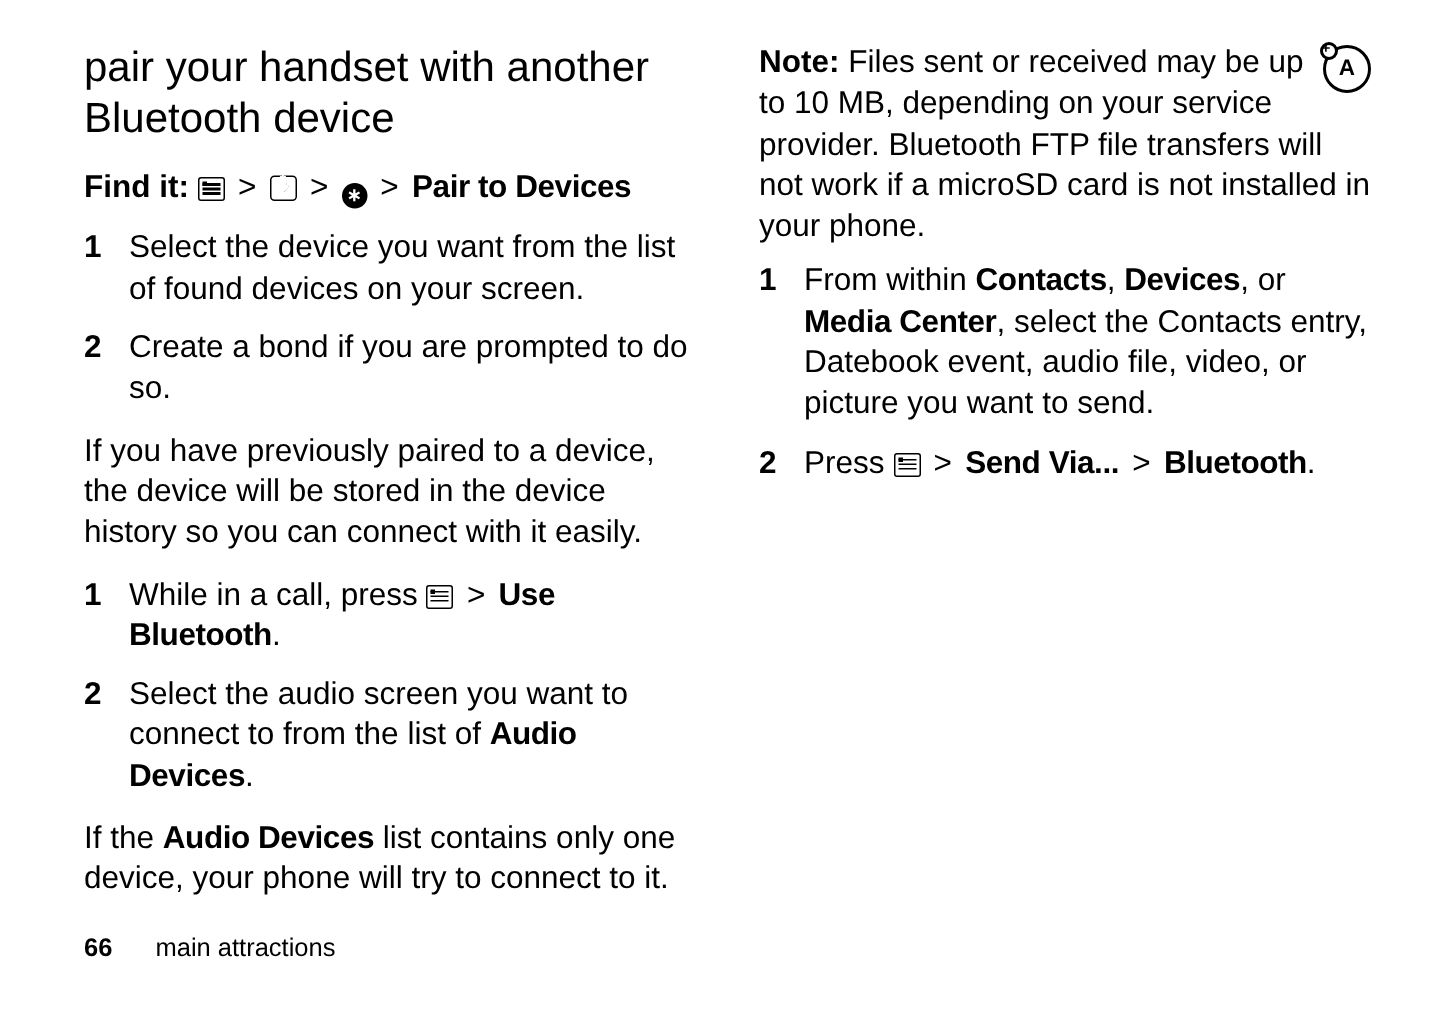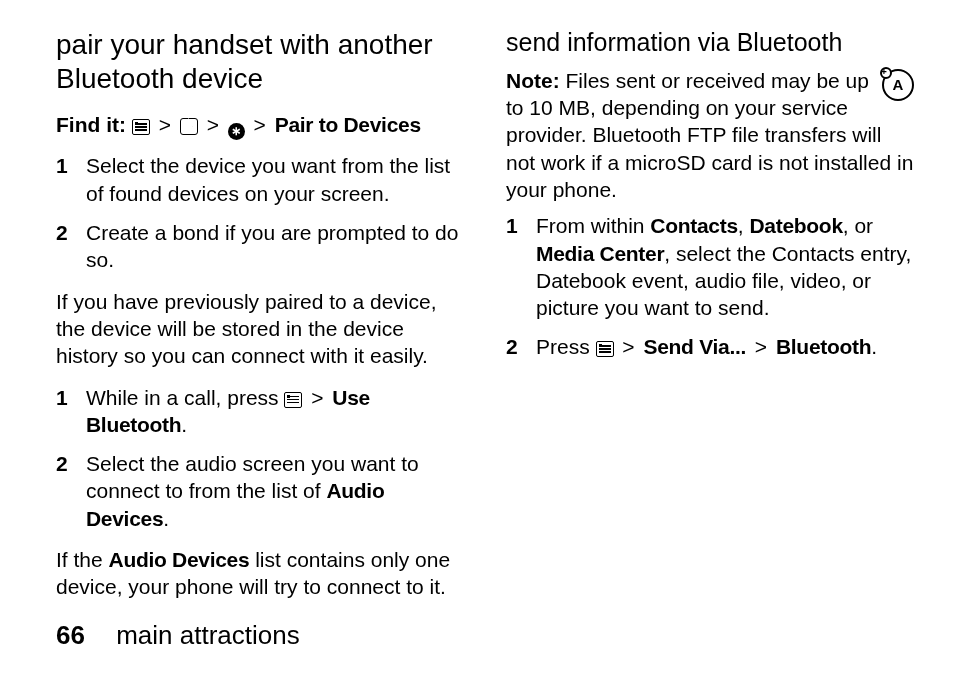--- a/index.html
+++ b/index.html
@@ -31,21 +31,21 @@
   .icon-box{width:18px;height:16px;border:1.6px solid #000;border-radius:2px;box-sizing:border-box;position:relative}
   .icon-box::before{content:"";position:absolute;left:2px;right:2px;top:3px;height:1.5px;background:#000;box-shadow:0 3px 0 #000,0 6px 0 #000}
   .icon-box::after{content:"";position:absolute;left:2px;top:2px;width:3px;height:3px;background:#000}
   .icon-hand{width:18px;height:17px;border:1.6px solid #000;border-radius:3px;box-sizing:border-box;position:relative}
   .icon-hand::before{content:"✋";position:absolute;left:0;top:-3px;font-size:11px;line-height:17px;width:100%;text-align:center;filter:grayscale(1) contrast(5)}
   .icon-bt{width:17px;height:17px;border-radius:50%;background:#000;color:#fff;display:inline-flex;align-items:center;justify-content:center;font-size:12px;font-weight:700}
   .icon-a{width:28px;height:28px;border:2px solid #000;border-radius:50%;display:inline-flex;align-items:center;justify-content:center;font-weight:700;font-size:15px;position:relative;vertical-align:top;float:right;margin:2px 0 2px 8px}
   .icon-a::before{content:"";position:absolute;width:8px;height:8px;border:2px solid #000;border-radius:50%;background:#fff;left:-4px;top:-4px}
   .icon-a::after{content:"+";position:absolute;left:-3px;top:-6px;font-size:10px;font-weight:700}
   .note-wrap{overflow:hidden}
-  .footer{position:absolute;bottom:24px;left:56px;font-size:26px}
+  .footer{position:absolute;bottom:34px;left:56px;font-size:17px}
   .footer .pg{font-weight:700;margin-right:24px}
 </style>
 </head>
 <body>
 
 <div class="cols">
 
   <div class="col">
     <h3>pair your handset with another Bluetooth device</h3>
 
@@ -91,36 +91,35 @@
         </span>
       </li>
     </ol>
 
     <p>
       <span>If the </span><span class="cond">Audio Devices</span><span> list contains only one device, your phone will try to connect to it.</span>
     </p>
   </div>
 
   <div class="col">
-    <h2>send information via Bluetooth</h2>
 
 
     <div class="note-wrap">
       <span class="icon-a">A</span>
       <p style="margin-bottom:9px">
         <span class="bold">Note:</span><span> Files sent or received may be up to 10 MB, depending on your service provider. Bluetooth FTP file transfers will not work if a microSD card is not installed in your phone.</span>
       </p>
     </div>
 
 
     <ol>
       <li>
         <span class="num">1</span>
         <span class="txt">
-          <span>From within </span><span class="cond">Contacts</span><span>, </span><span class="cond">Datebook</span><span>, or </span><span class="cond">Media Center</span><span>, select the Contacts entry, Datebook event, audio file, video, or picture you want to send.</span>
+          <span>From within </span><span class="cond">Contacts</span><span>, </span><span class="cond">Devices</span><span>, or </span><span class="cond">Media Center</span><span>, select the Contacts entry, Datebook event, audio file, video, or picture you want to send.</span>
         </span>
       </li>
       <li>
         <span class="num">2</span>
         <span class="txt">
           <span>Press </span><span class="icon icon-box"></span>
           <span class="sep">&gt;</span>
           <span class="cond">Send Via...</span>
           <span class="sep">&gt;</span>
           <span class="cond">Bluetooth</span><span>.</span>

